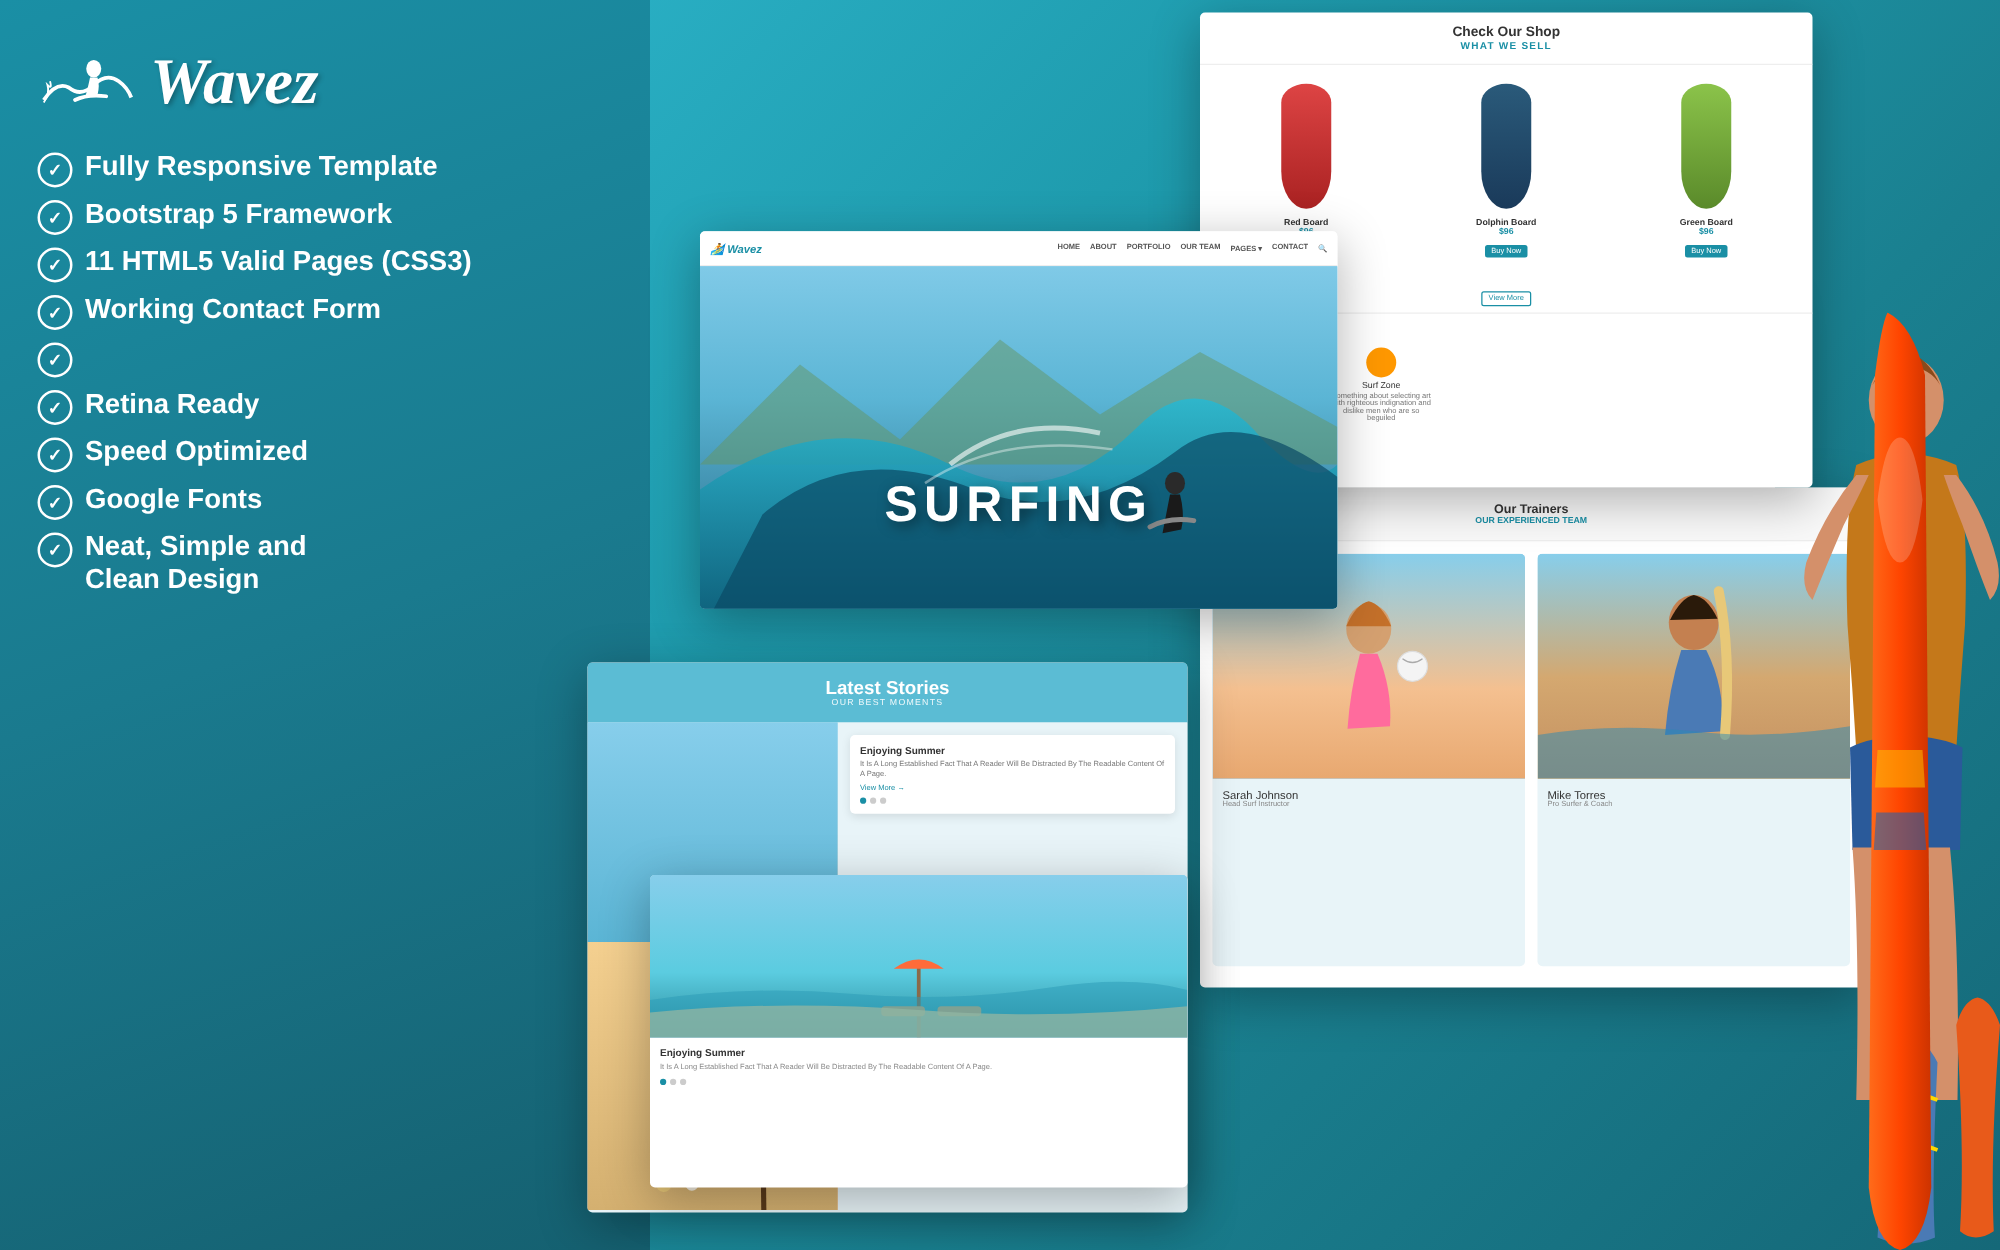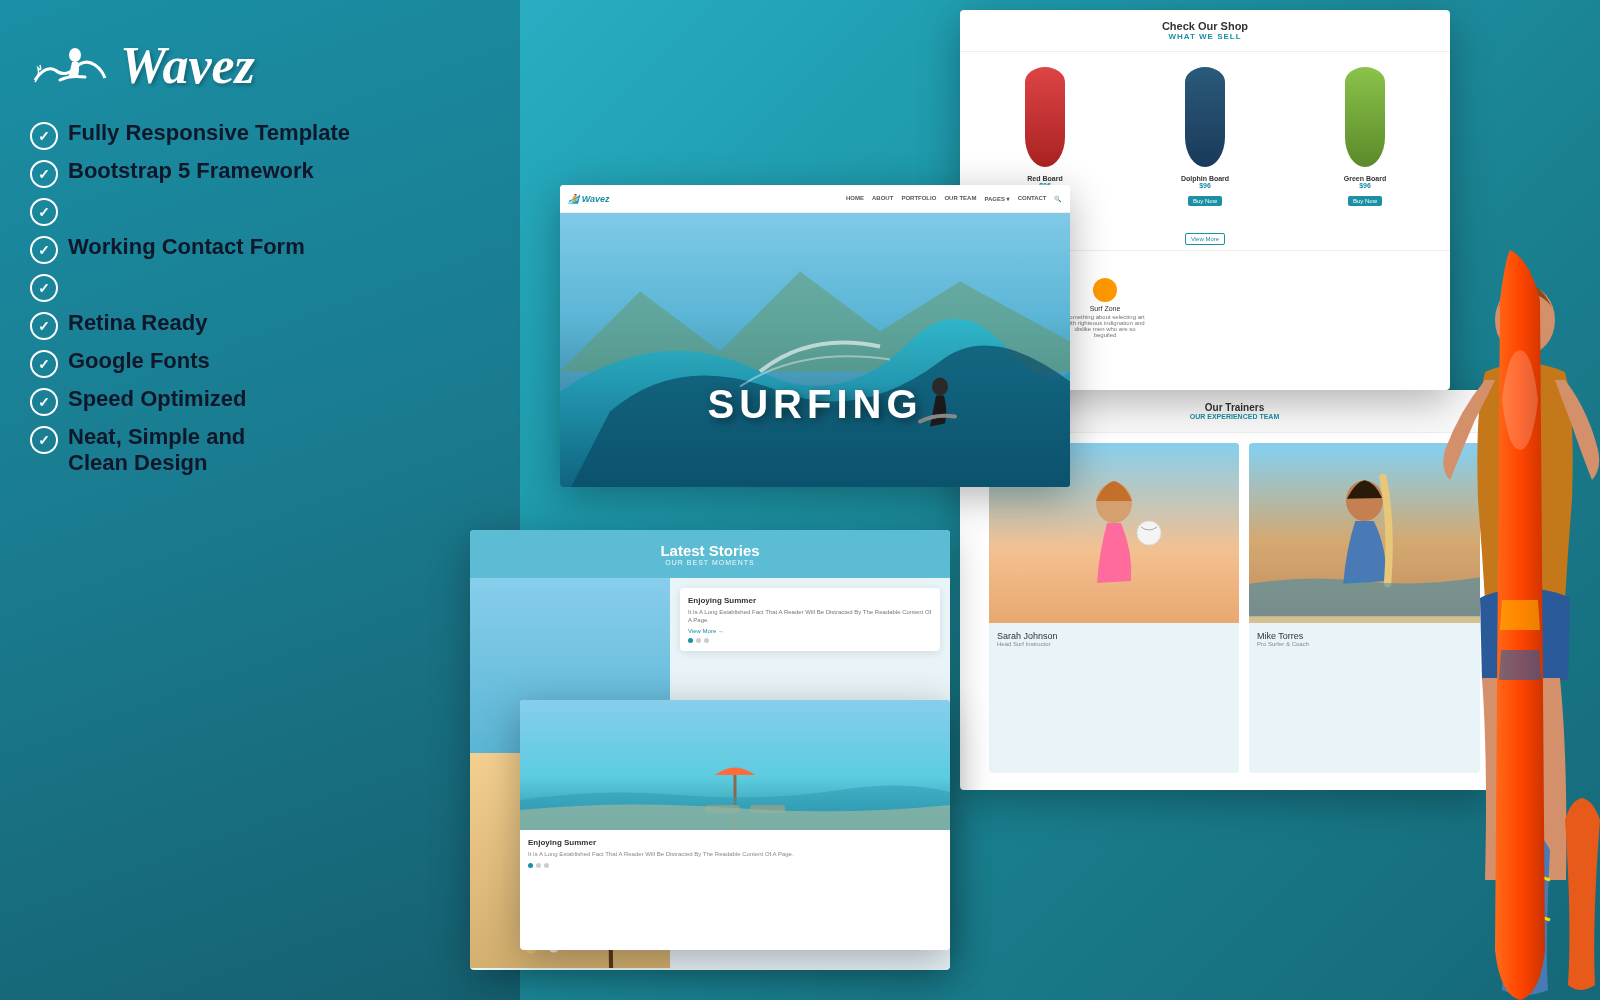--- a/index.html
+++ b/index.html
@@ -65,21 +65,21 @@
       font-size: 26px;
       font-weight: bold;
       margin-bottom: 22px;
       margin-top: 5px;
     }
 
     .features-list {
       list-style: none;
     }
     .features-list li {
-      color: #0f172a;
+      color: #ffffff;
       font-size: 22px;
       font-weight: bold;
       margin-bottom: 8px;
       display: flex;
       align-items: flex-start;
       gap: 10px;
     }
     .check-icon {
       display: inline-flex;
       align-items: center;
@@ -331,21 +331,20 @@
       position: absolute;
       left: 490px;
       top: 390px;
       width: 530px;
       height: 400px;
       background: white;
       border-radius: 4px;
       overflow: hidden;
       box-shadow: 0 10px 40px rgba(0,0,0,0.3);
       z-index: 9;
-      padding-left: 19px;
     }
     .trainers-header {
       padding: 12px;
       text-align: center;
       background: #f9f9f9;
       border-bottom: 1px solid #eee;
     }
     .trainers-title { font-size: 10px; font-weight: bold; color: #333; }
     .trainers-subtitle { font-size: 7px; color: #1a8fa5; font-weight: bold; }
     .trainers-content {
@@ -456,39 +455,40 @@
     <li>
       <span class="check-icon"></span>
       <span>Fully Responsive Template</span>
     </li>
     <li>
       <span class="check-icon"></span>
       <span>Bootstrap 5 Framework</span>
     </li>
     <li>
       <span class="check-icon"></span>
+      <span>11 HTML5 Valid Pages (CSS3)</span>
     </li>
     <li>
       <span class="check-icon"></span>
       <span>Working Contact Form</span>
     </li>
     <li>
       <span class="check-icon"></span>
     </li>
     <li>
       <span class="check-icon"></span>
       <span>Retina Ready</span>
     </li>
     <li>
       <span class="check-icon"></span>
-      <span>Google Fonts</span>
+      <span>Speed Optimized</span>
     </li>
     <li>
       <span class="check-icon"></span>
-      <span>Speed Optimized</span>
+      <span>Google Fonts</span>
     </li>
     <li>
       <span class="check-icon"></span>
       <span>Neat, Simple and<br>Clean Design</span>
     </li>
   </ul>
 </div>
 
 <div class="right-panel">
 

